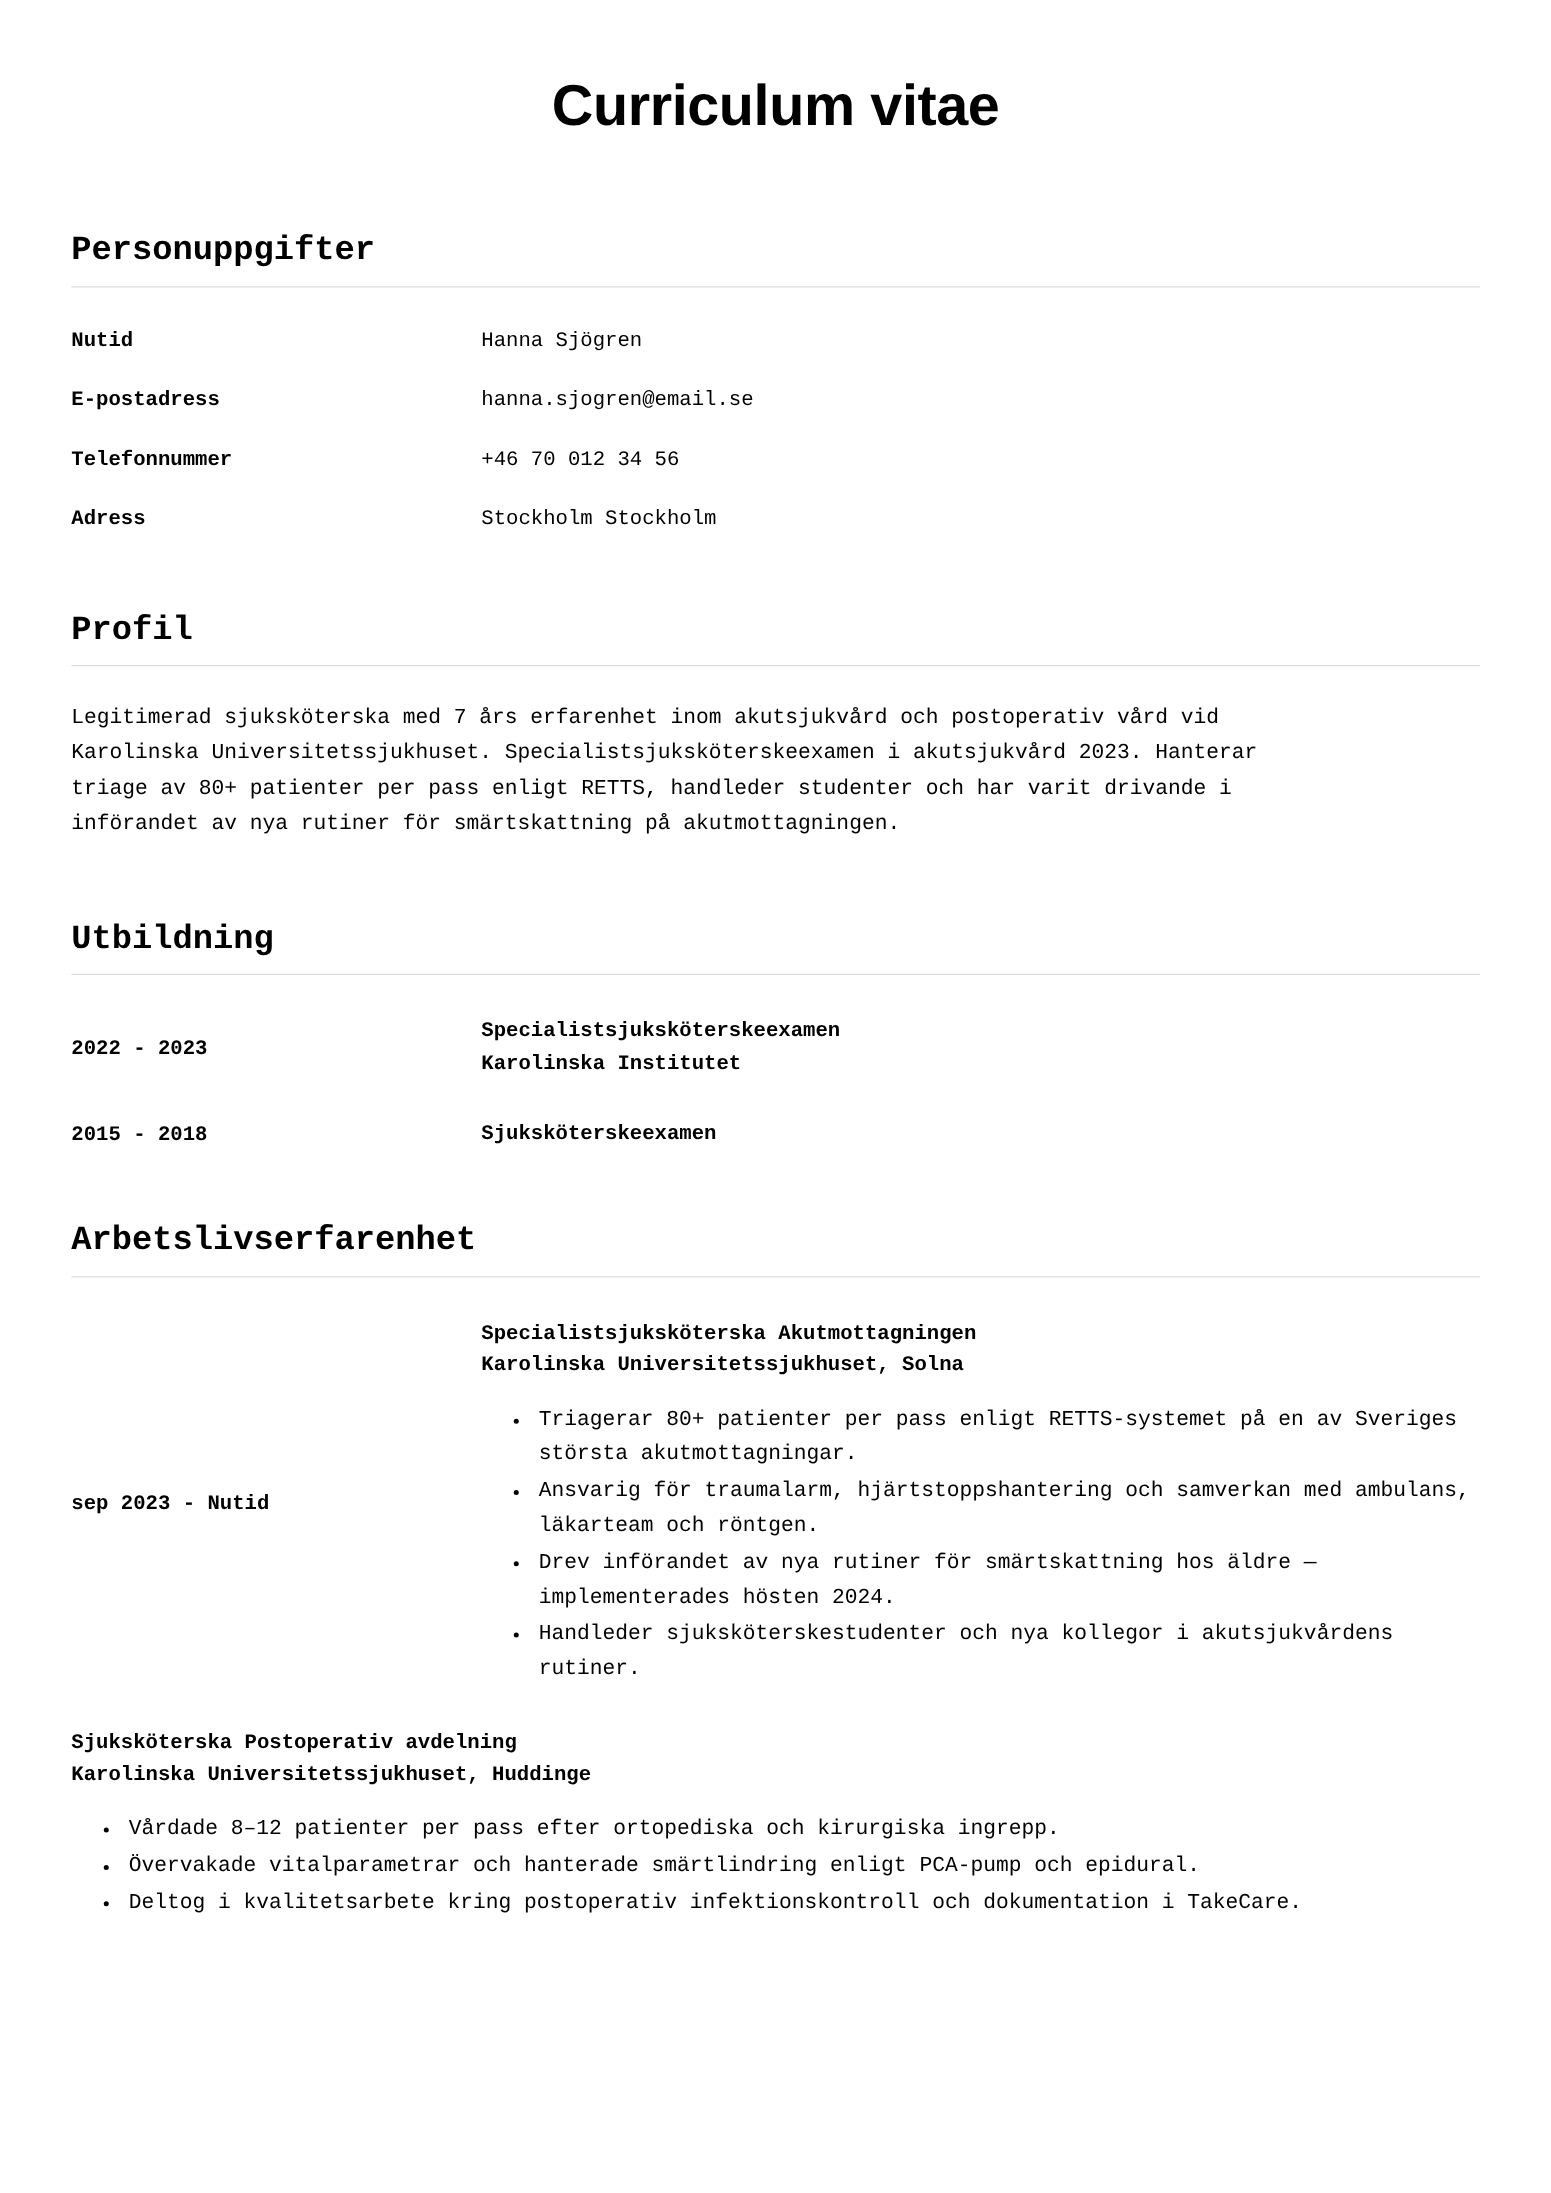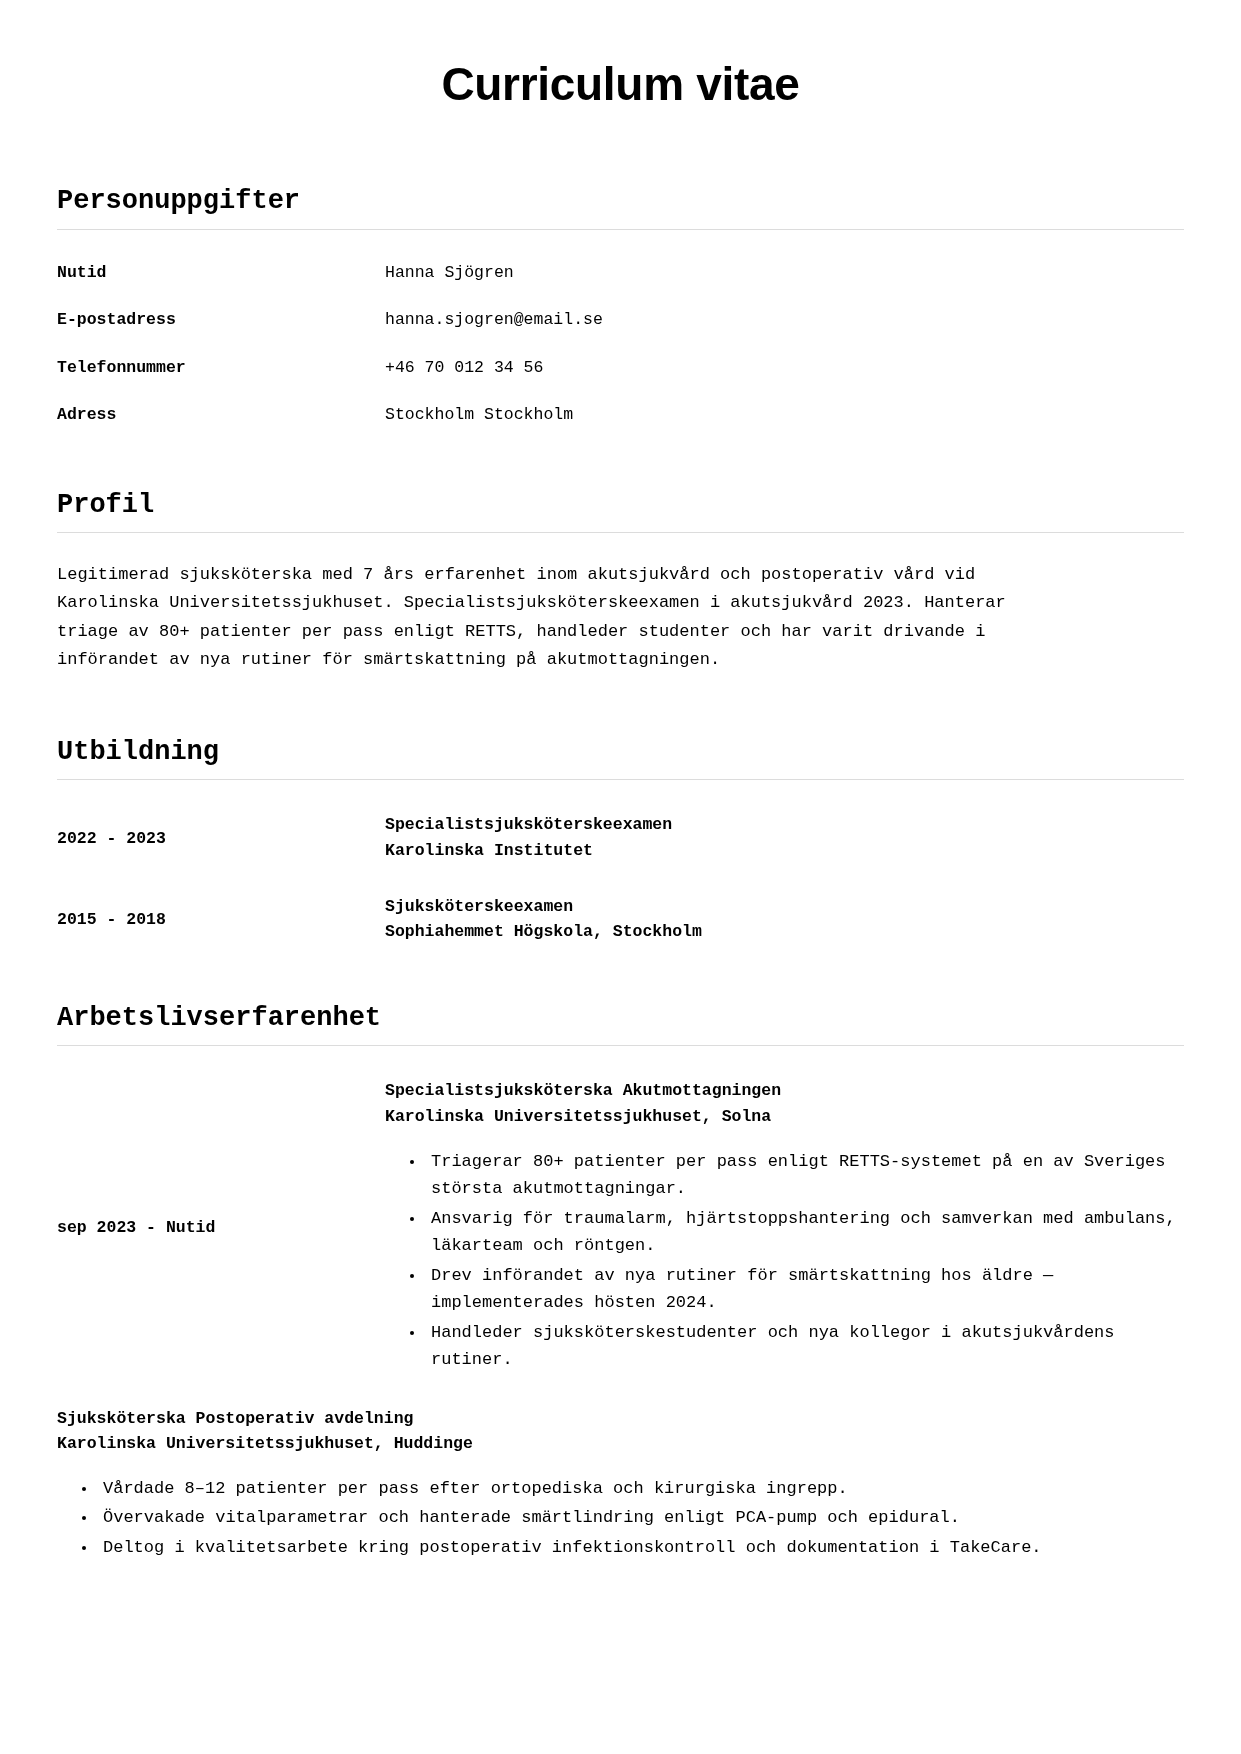--- a/index.html
+++ b/index.html
@@ -182,21 +182,20 @@
       <div class="entry-body">
         <div class="entry-heading">Specialistsjuksköterskeexamen</div>
         <div class="entry-sub">Karolinska Institutet</div>
       </div>
     </div>
 
     <div class="entry">
       <div class="entry-date">2015 - 2018</div>
       <div class="entry-body">
         <div class="entry-heading">Sjuksköterskeexamen</div>
-        <div class="entry-sub">Sophiahemmet Högskola, Stockholm</div>
       </div>
     </div>
   </section>
 
   <section class="section" id="section-experience">
     <h2 class="section-title">Arbetslivserfarenhet</h2>
     <hr class="section-rule">
 
     <div class="entry first">
       <div class="entry-date">sep 2023 - Nutid</div>

